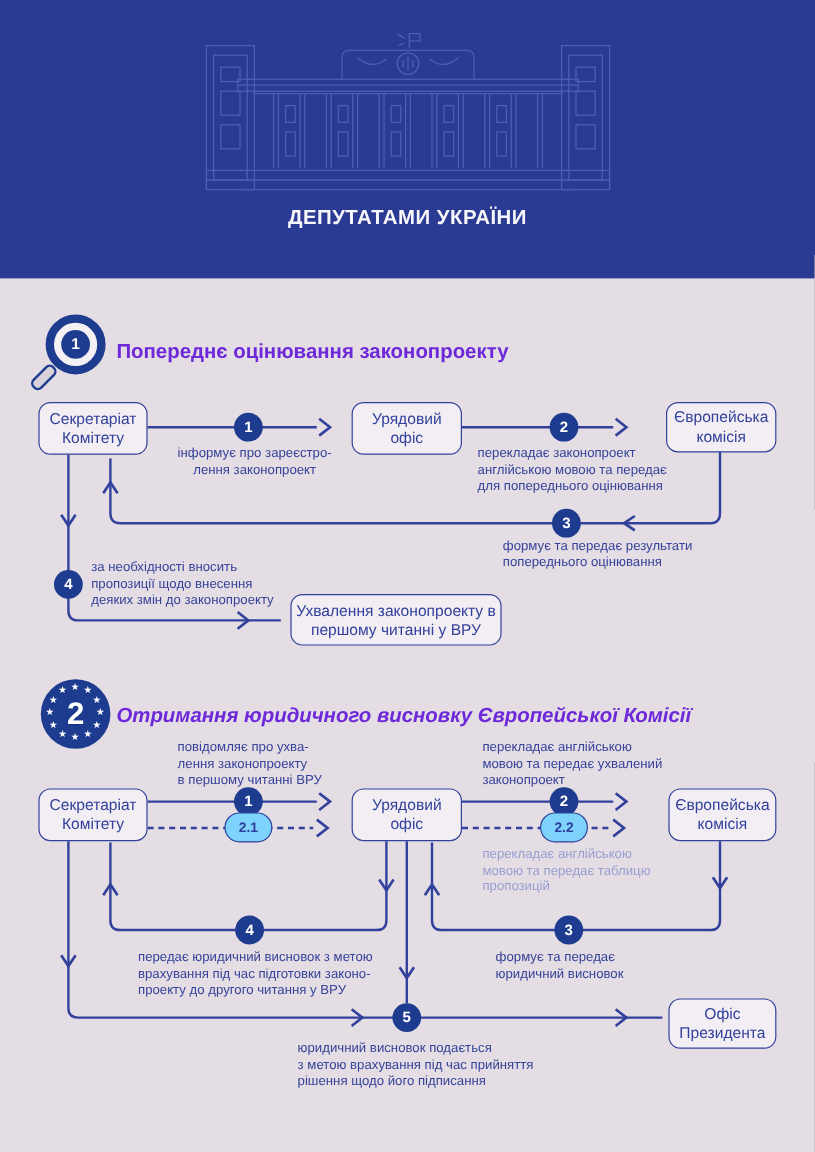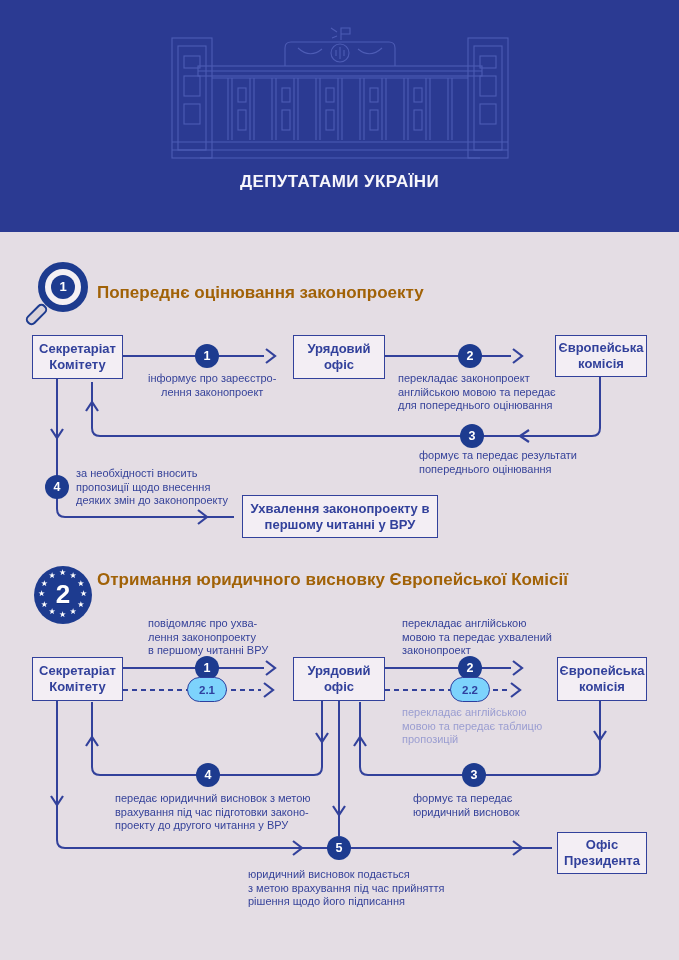--- a/index.html
+++ b/index.html
@@ -10,39 +10,39 @@
     margin:0 auto;
   }
   
   .header{position:absolute;left:0;top:0;width:679px;height:232px;background:#2b3a92;}
   .building{position:absolute;left:170px;top:26px;width:340px;height:142px;}
   .h-title{
     position:absolute;left:0;top:170px;width:679px;text-align:center;
     color:#f7f6fb;font-weight:bold;font-size:17px;line-height:23px;letter-spacing:.4px;
   }
   
-  .sec-title{position:absolute;color:#a16207;font-weight:bold;font-size:17px;line-height:20px;}
+  .sec-title{position:absolute;color:#6d28d9;font-weight:bold;font-size:17px;line-height:20px;}
   
   .mag{position:absolute;left:30px;top:262px;width:62px;height:66px;}
   .mag-handle{position:absolute;left:1px;top:40px;width:11px;height:25px;background:#d9d2da;
     border:2px solid #1d3b8f;border-radius:5px;transform:rotate(45deg);}
   .mag-ring{position:absolute;left:8px;top:0;width:50px;height:50px;border-radius:50%;
     background:#f4f0f4;border:7px solid #1d3b8f;}
   .mag-num{position:absolute;left:21px;top:13px;width:24px;height:24px;border-radius:50%;
     background:#1d3b8f;color:#fff;font-weight:bold;font-size:13px;line-height:24px;text-align:center;}
   
   .eu{position:absolute;left:34px;top:566px;width:58px;height:58px;border-radius:50%;background:#1d3b8f;}
   .eu-star{position:absolute;left:50%;top:50%;width:0;height:0;}
   .eu-star::before{content:"★";position:absolute;left:-4px;top:-5px;color:#fff;font-size:8px;line-height:8px;}
   .eu-num{position:absolute;left:0;top:14px;width:58px;text-align:center;color:#fff;
     font-weight:bold;font-size:26px;line-height:28px;text-shadow:0 1px 0 #16307d;}
   
   .fbox{
-    position:absolute;background:#f3eef4;border:1.6px solid #32419b;border-radius:0;
-    color:#32419b;font-size:13px;font-weight:700;line-height:16px;text-align:center;
+    position:absolute;background:#f3eef4;border:1.6px solid #32419b;border-radius:10px;
+    color:#32419b;font-size:13px;font-weight:400;line-height:16px;text-align:center;
     display:flex;flex-direction:column;justify-content:center;z-index:3;
   }
   .node{
     position:absolute;width:24px;height:24px;border-radius:50%;background:#1d3b8f;
     color:#fff;font-size:12.5px;font-weight:bold;display:flex;align-items:center;
     justify-content:center;z-index:4;
   }
   .oval{
     position:absolute;width:40px;height:25px;border-radius:13px;background:#7dd3fc;
     border:1.6px solid #2e3f9e;color:#2e3f9e;font-size:11.5px;font-weight:bold;
@@ -132,21 +132,21 @@
     <span>Комітету</span>
   </div>
   <div class="fbox" style="left:293px;top:335px;width:92px;height:44px;">
     <span>Урядовий</span>
     <span>офіс</span>
   </div>
   <div class="fbox" style="left:555px;top:335px;width:92px;height:42px;">
     <span>Європейська</span>
     <span>комісія</span>
   </div>
-  <div class="fbox" style="left:242px;top:495px;width:196px;height:43px;">
+  <div class="fbox" style="left:242px;top:495px;width:176px;height:43px;">
     <span>Ухвалення законопроекту в</span>
     <span>першому читанні у ВРУ</span>
   </div>
 
   <div class="node" style="left:195px;top:344px;">1</div>
   <div class="node" style="left:458px;top:344px;">2</div>
   <div class="node" style="left:460px;top:424px;">3</div>
   <div class="node" style="left:45px;top:475px;">4</div>
 
   <div class="cap" style="left:148px;top:372px;text-align:center;">
@@ -176,21 +176,21 @@
     <span class="eu-star" style="transform:rotate(120deg) translateY(-21px) rotate(-120deg);"></span>
     <span class="eu-star" style="transform:rotate(150deg) translateY(-21px) rotate(-150deg);"></span>
     <span class="eu-star" style="transform:rotate(180deg) translateY(-21px) rotate(-180deg);"></span>
     <span class="eu-star" style="transform:rotate(210deg) translateY(-21px) rotate(-210deg);"></span>
     <span class="eu-star" style="transform:rotate(240deg) translateY(-21px) rotate(-240deg);"></span>
     <span class="eu-star" style="transform:rotate(270deg) translateY(-21px) rotate(-270deg);"></span>
     <span class="eu-star" style="transform:rotate(300deg) translateY(-21px) rotate(-300deg);"></span>
     <span class="eu-star" style="transform:rotate(330deg) translateY(-21px) rotate(-330deg);"></span>
     <div class="eu-num">2</div>
   </div>
-  <div class="sec-title" style="left:97px;top:570px;">Отримання юридичного висновку Європейської Комісії</div>
+  <div class="sec-title" style="left:97px;top:587px;font-style:italic;">Отримання юридичного висновку Європейської Комісії</div>
 
   <svg class="wires" style="left:0;top:650px;" width="679" height="230" viewBox="0 0 679 230">
     <path d="M123 18 H264"></path>
     <path class="head" d="M266 11 L275 18 L266 25"></path>
     <path class="dash" d="M123 40 H261"></path>
     <path class="head" d="M264 33 L273 40 L264 47"></path>
     <path d="M385 18 H511"></path>
     <path class="head" d="M513 11 L522 18 L513 25"></path>
     <path class="dash" d="M385 40 H508"></path>
     <path class="head" d="M511 33 L520 40 L511 47"></path>

